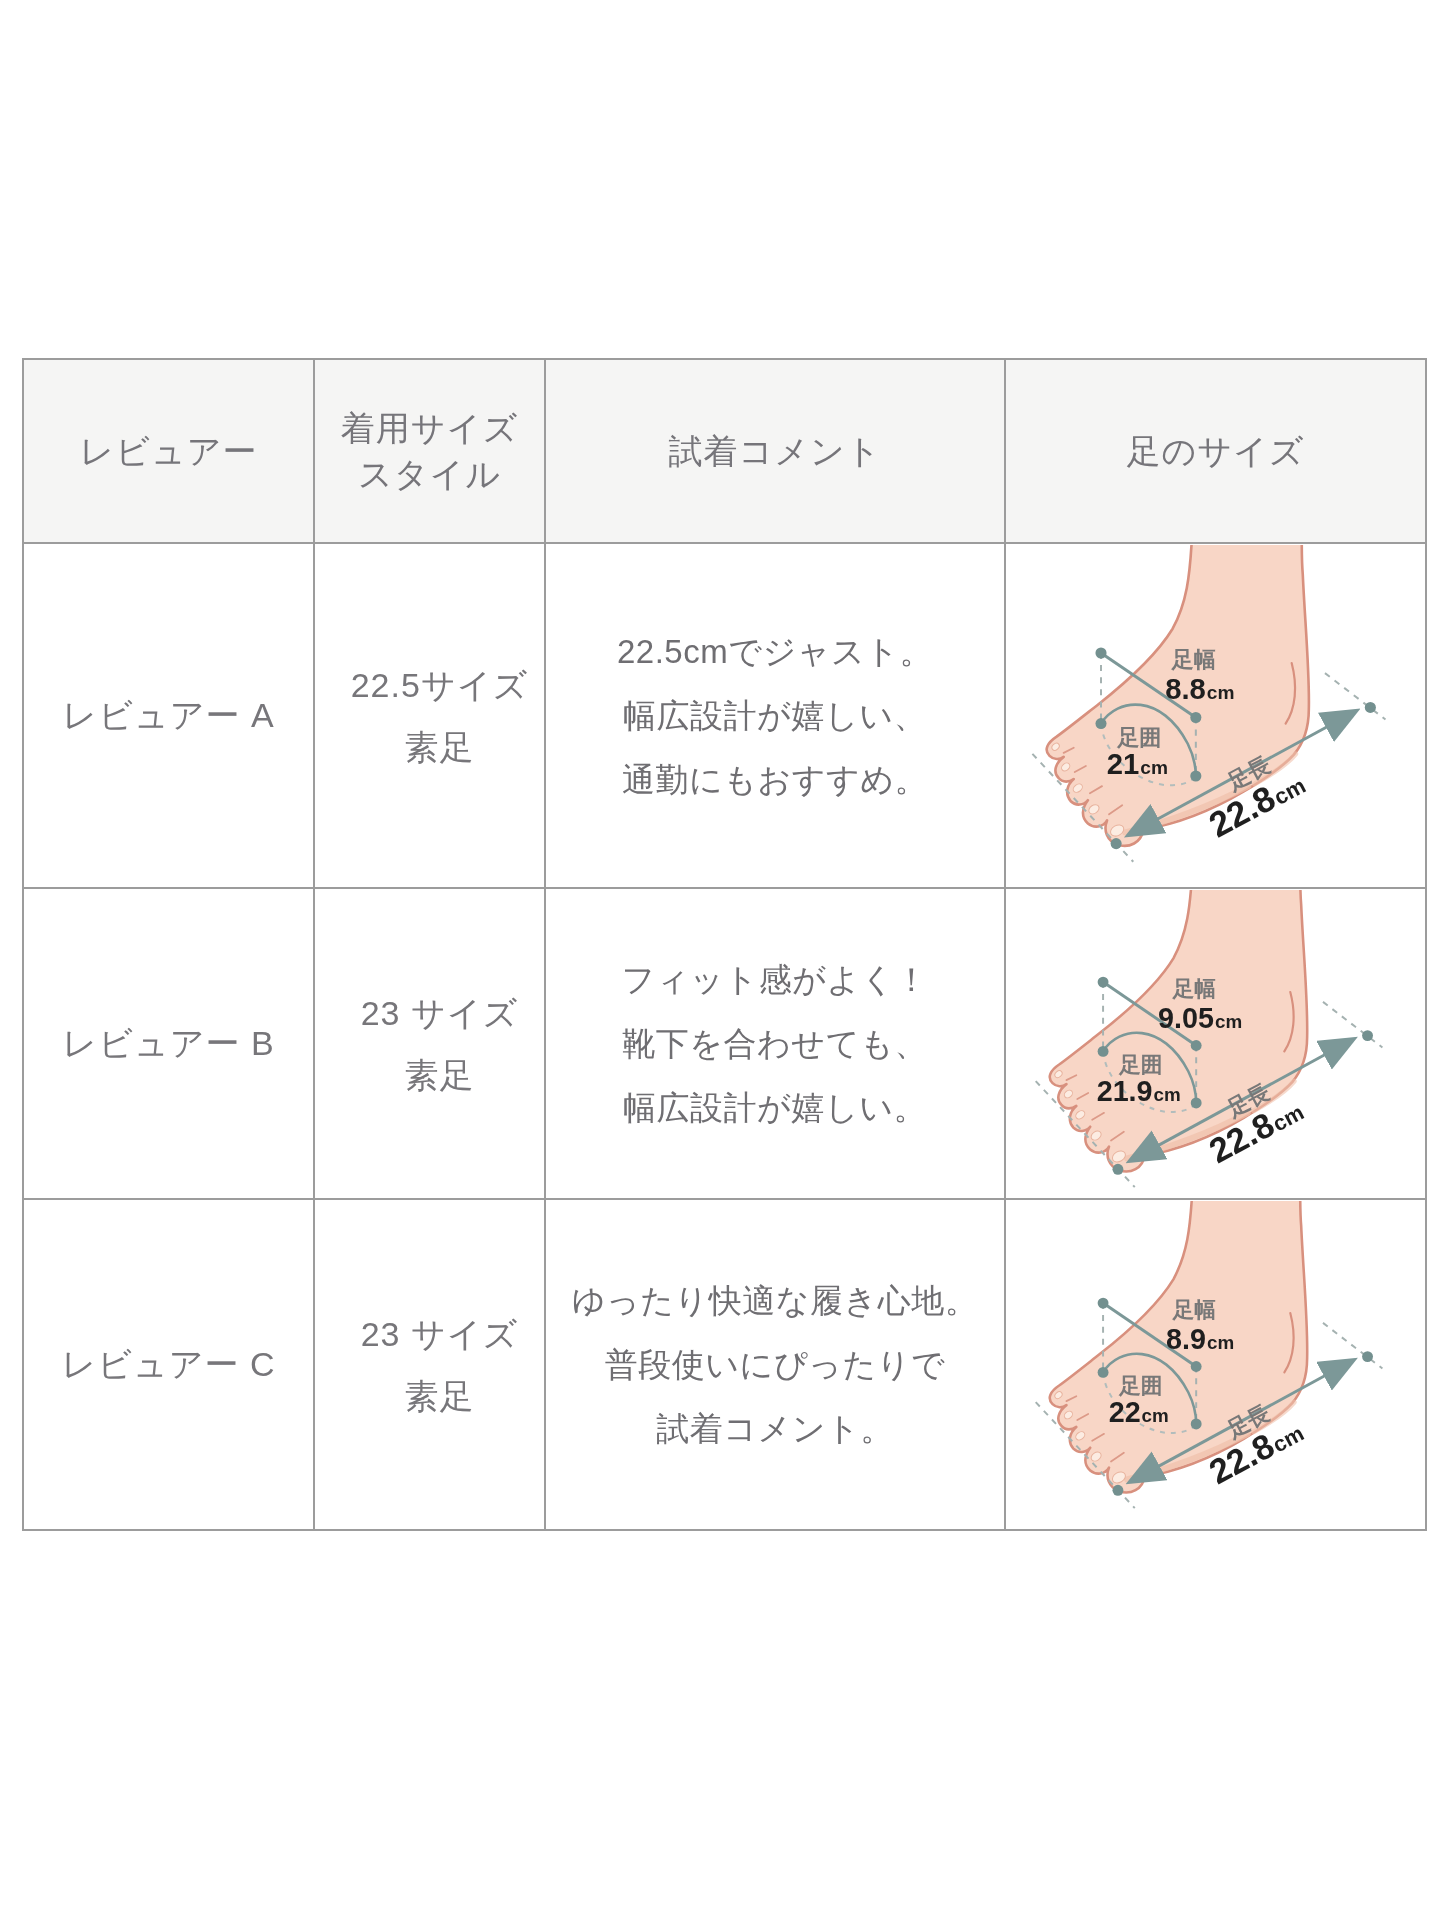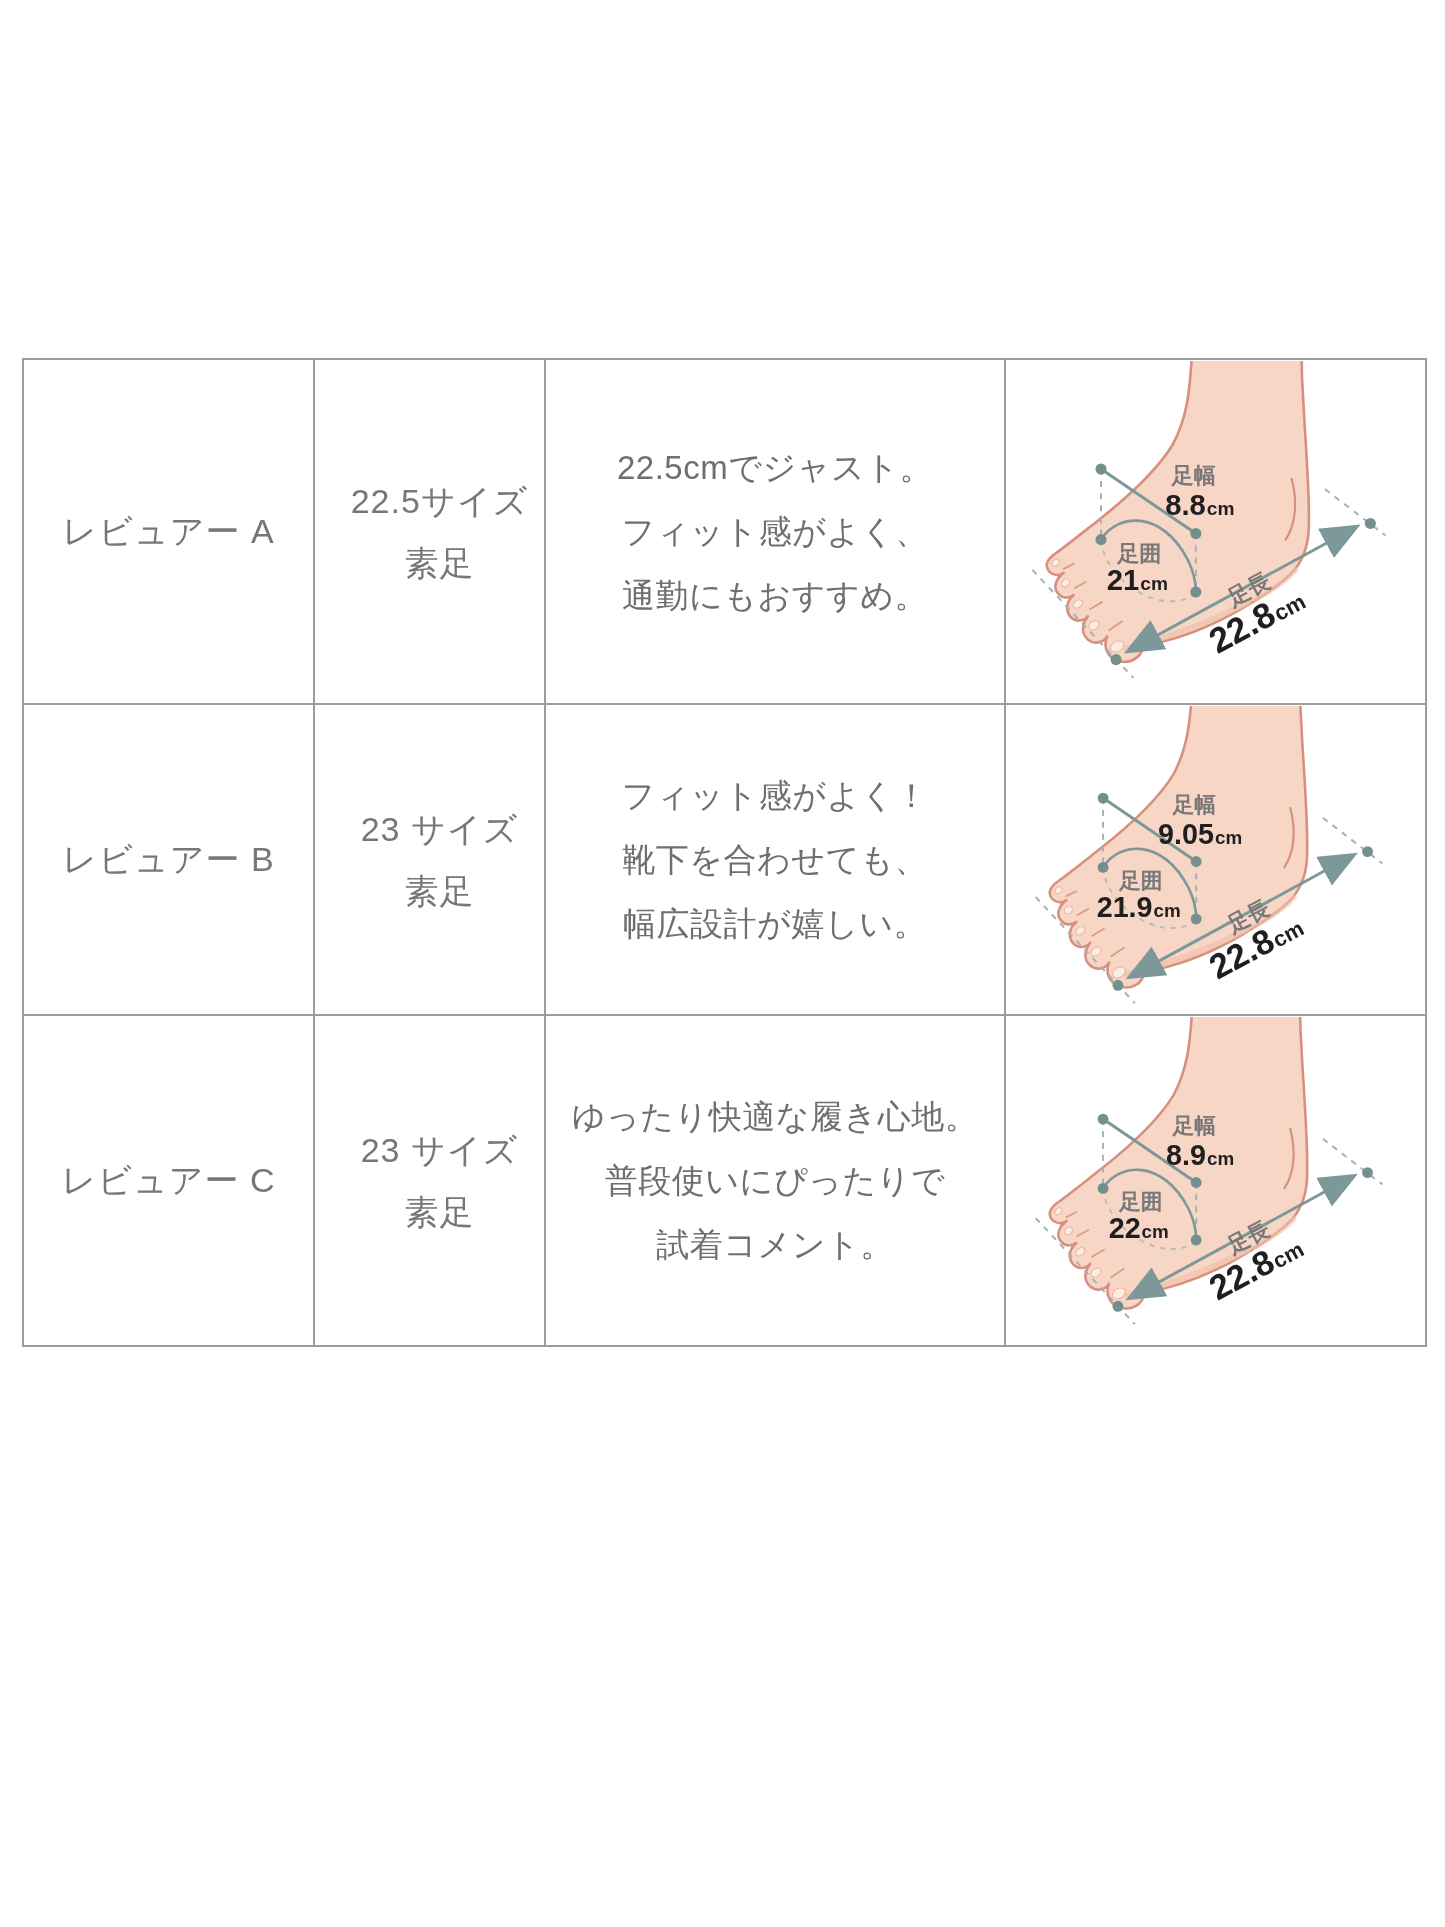--- a/index.html
+++ b/index.html
@@ -114,30 +114,39 @@
 </svg>
 
 <table class="size-table">
   <colgroup>
     <col class="col-reviewer">
       <col class="col-size">
       <col class="col-comment">
       <col class="col-foot">
   </colgroup>
   <tbody>
+      <tr class="header-row">
+    <th>レビュアー</th>
+    <th>
+      <div>着用サイズ</div>
+      <div>スタイル</div>
+    </th>
+    <th>試着コメント</th>
+    <th>足のサイズ</th>
+  </tr>
 
   <tr class="row-1">
     <td class="cell-reviewer">レビュアー A</td>
     <td class="cell-size">
       <div class="line">22.5サイズ</div>
       <div class="line">素足</div>
     </td>
     <td class="cell-comment">
       <div class="line">22.5cmでジャスト。</div>
-      <div class="line">フィット感がよく、</div>
+      <div class="line">幅広設計が嬉しい、</div>
       <div class="line">通勤にもおすすめ。</div>
     </td>
     <td class="foot-cell">
       <svg class="foot-svg" viewBox="0 0 423 340" preserveAspectRatio="xMidYMid slice">
         <use href="#foot-art"></use>
         <text class="m-label" x="190" y="122">足幅</text>
         <text class="m-num" x="196" y="154"><tspan>8.8</tspan><tspan class="unit" dx="1">cm</tspan></text>
         <text class="m-label" x="136" y="199">足囲</text>
         <text class="m-num" x="134" y="228"><tspan>21</tspan><tspan class="unit" dx="1">cm</tspan></text>
         <text class="m-label" x="248" y="234" transform="rotate(-28 248 234)">足長</text>

